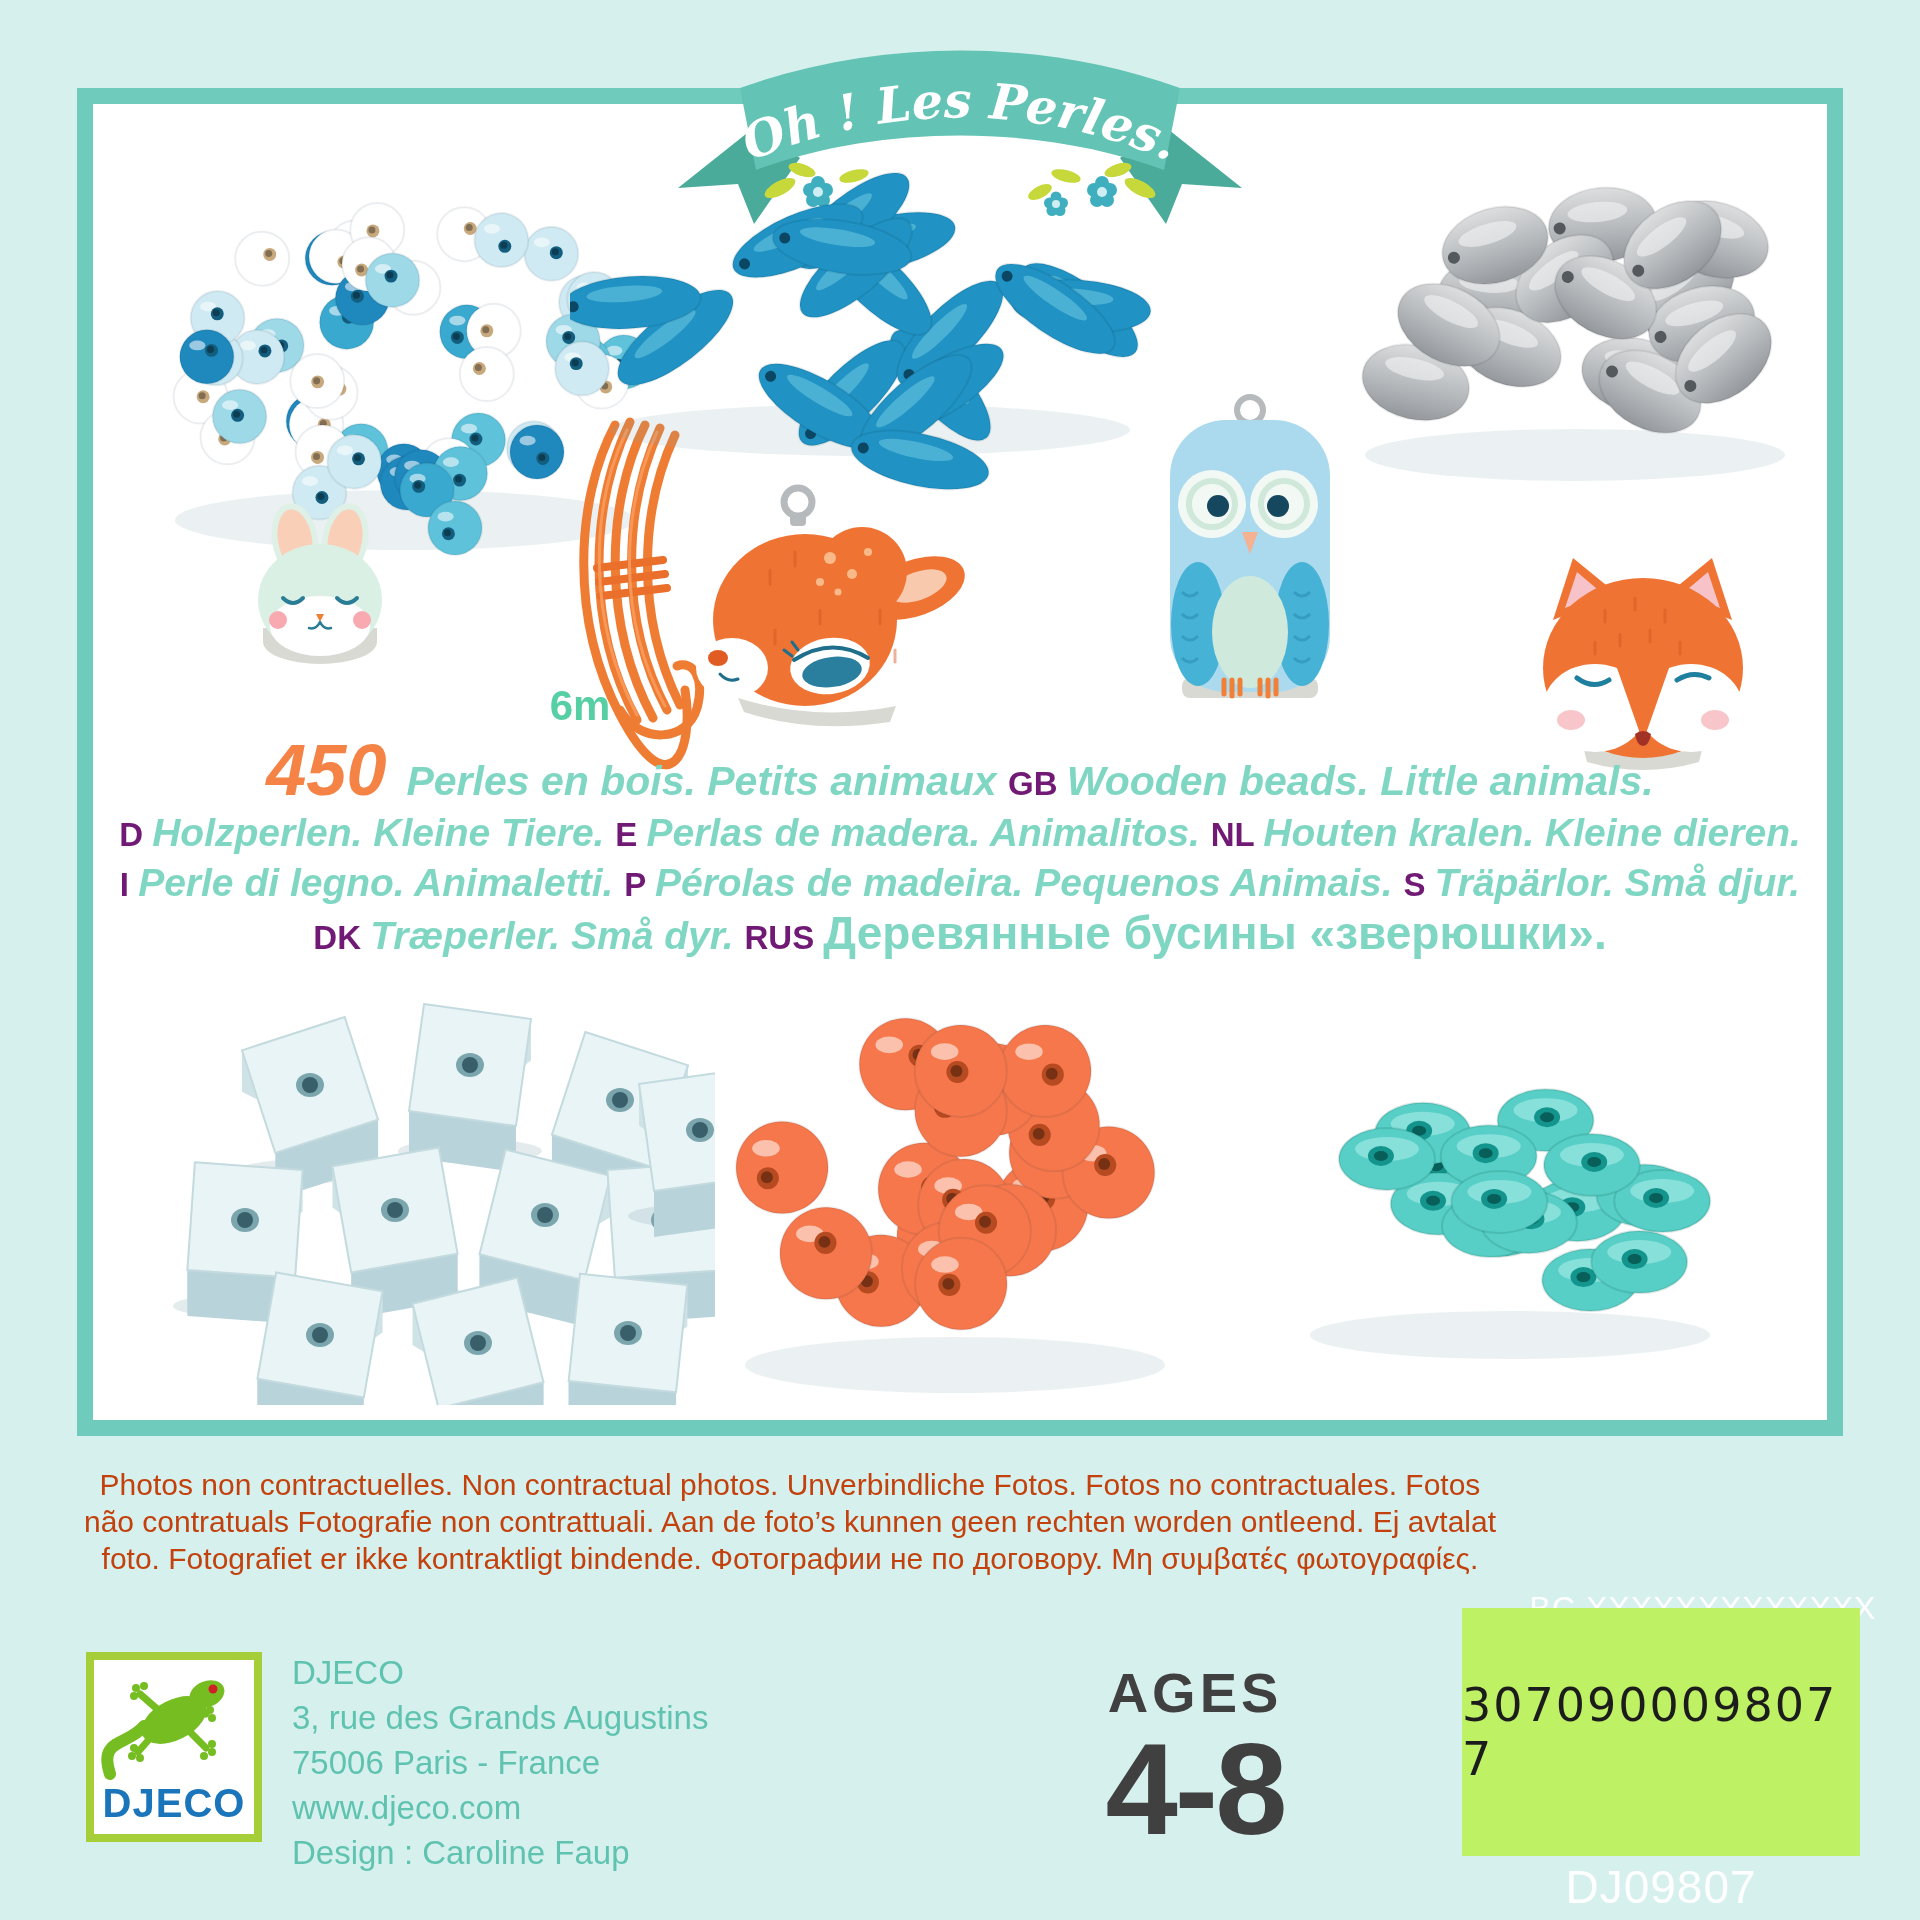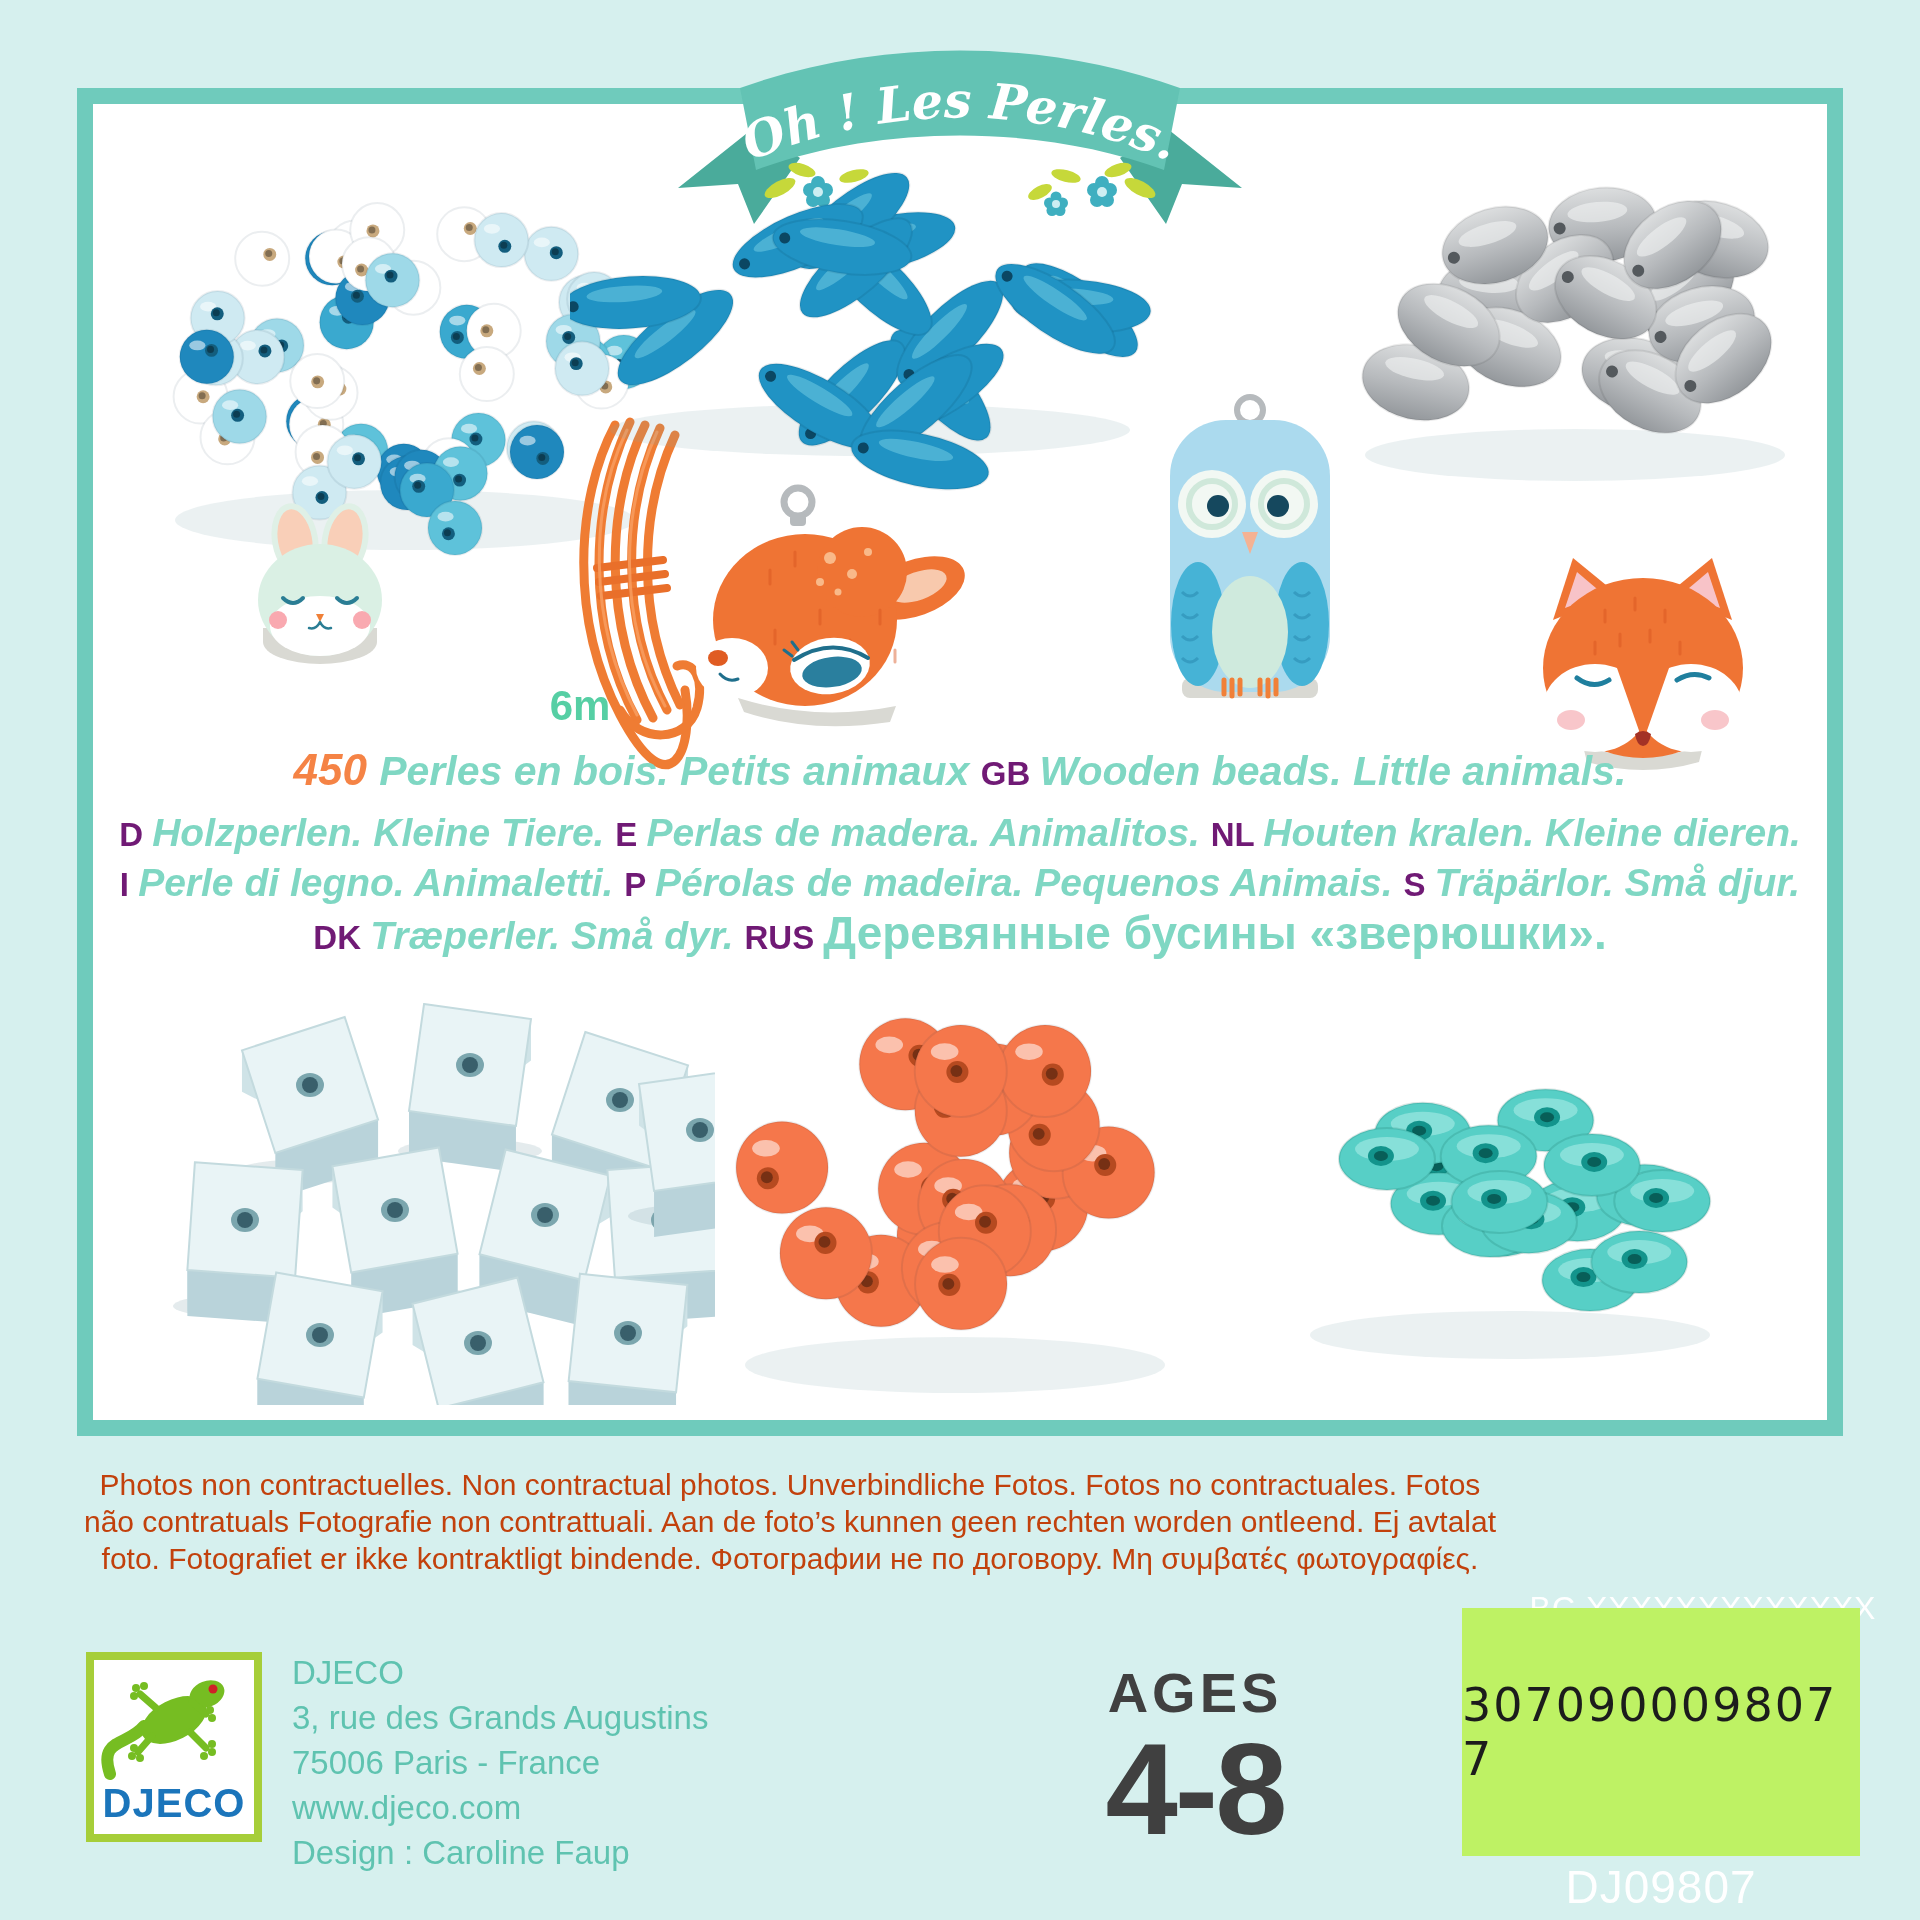--- a/index.html
+++ b/index.html
@@ -15,21 +15,21 @@
   .photo{position:absolute;}
   .cord-length{
     position:absolute;left:520px;top:682px;width:120px;text-align:center;
     color:#56cfa4;font-size:42px;font-weight:bold;
   }
   .title-block{position:absolute;left:90px;top:740px;width:1740px;text-align:center;}
   .title-line{height:50px;line-height:50px;white-space:nowrap;}
   .title-line.line-0{height:64px;line-height:60px;margin-bottom:4px;}
   .seg-teal{color:#7fd7c3;font-style:italic;font-weight:bold;font-size:39px;}
   .line-0 .seg-teal{font-size:41px;}
-  .seg-num{color:#f58345;font-style:italic;font-weight:bold;font-size:44px;}
+  .seg-num{color:#f58345;font-style:italic;font-weight:bold;font-size:72px;}
   .seg-lang{color:#701a75;font-weight:bold;font-size:33px;}
   .seg-teal-up{color:#7fd7c3;font-weight:bold;font-size:46px;}
   .disclaimer{
     position:absolute;left:60px;top:1466px;width:1460px;text-align:center;
     color:#c2410c;font-size:30px;line-height:37px;
   }
   .logo-box{
     position:absolute;left:86px;top:1652px;width:176px;height:190px;
     box-sizing:border-box;border:8px solid #a6ce39;background:#ffffff;
   }

